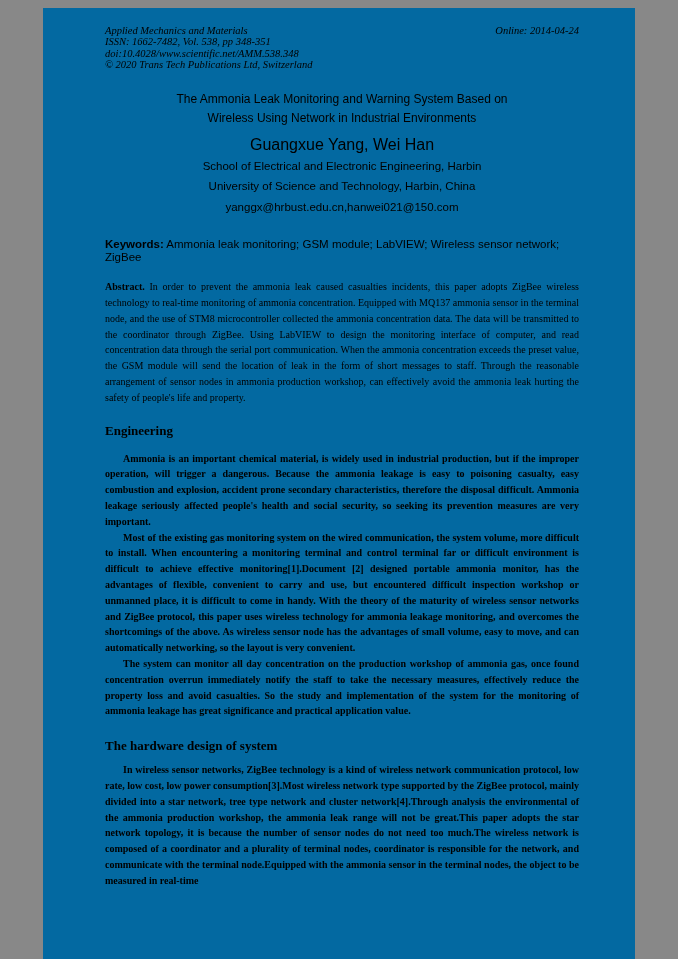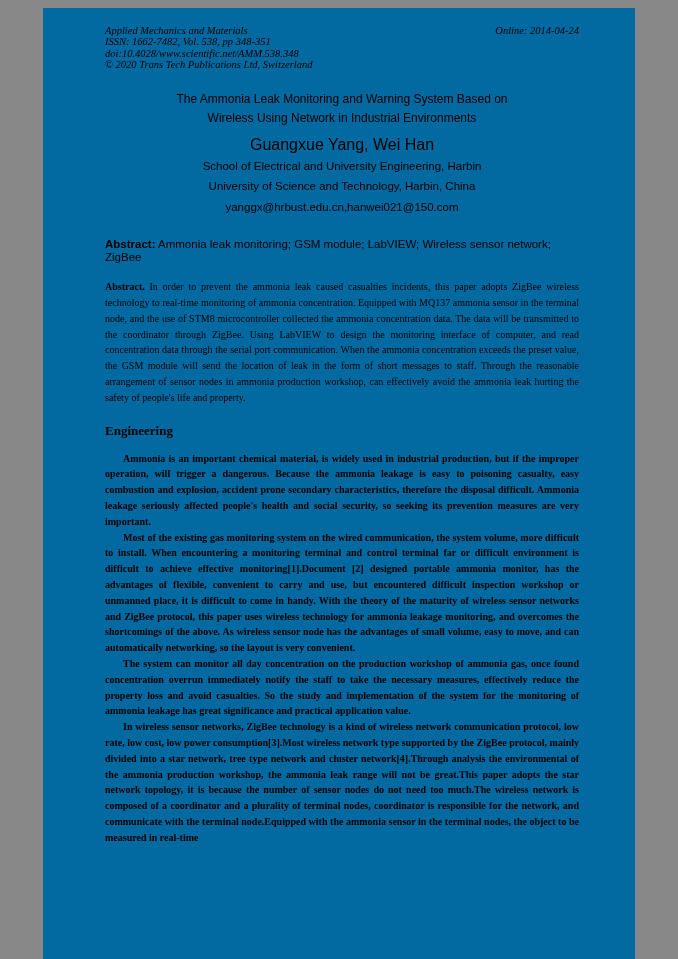--- a/index.html
+++ b/index.html
@@ -92,31 +92,32 @@
     <div class="right">Online: 2014-04-24</div>
   </div>
 
   <div class="title-block">
     <div>The Ammonia Leak Monitoring and Warning System Based on</div>
     <div>Wireless Using Network in Industrial Environments</div>
   </div>
 
   <div class="authors">Guangxue Yang, Wei Han</div>
 
-  <div class="affil">School of Electrical and University Engineering, Harbin</div>
+  <div class="affil">School of Electrical and Electronic Engineering, Harbin</div>
   <div class="affil">University of Science and Technology, Harbin, China</div>
 
   <div class="email">yanggx@hrbust.edu.cn,hanwei021@150.com</div>
 
-  <p class="keywords"><b>Abstract:</b><span> Ammonia leak monitoring; GSM module; LabVIEW; Wireless sensor network; ZigBee</span></p>
+  <p class="keywords"><b>Keywords:</b><span> Ammonia leak monitoring; GSM module; LabVIEW; Wireless sensor network; ZigBee</span></p>
 
   <p class="body-par abstract"><b>Abstract.</b><span> In order to prevent the ammonia leak caused casualties incidents, this paper adopts ZigBee wireless technology to real-time monitoring of ammonia concentration. Equipped with MQ137 ammonia sensor in the terminal node, and the use of STM8 microcontroller collected the ammonia concentration data. The data will be transmitted to the coordinator through ZigBee. Using LabVIEW to design the monitoring interface of computer, and read concentration data through the serial port communication. When the ammonia concentration exceeds the preset value, the GSM module will send the location of leak in the form of short messages to staff. Through the reasonable arrangement of sensor nodes in ammonia production workshop, can effectively avoid the ammonia leak hurting the safety of people's life and property.</span></p>
 
   <h2 class="sec-heading">Engineering</h2>
 
   <p class="body-par indent">Ammonia is an important chemical material, is widely used in industrial production, but if the improper operation, will trigger a dangerous. Because the ammonia leakage is easy to poisoning casualty, easy combustion and explosion, accident prone secondary characteristics, therefore the disposal difficult. Ammonia leakage seriously affected people's health and social security, so seeking its prevention measures are very important.</p>
   <p class="body-par indent">Most of the existing gas monitoring system on the wired communication, the system volume, more difficult to install. When encountering a monitoring terminal and control terminal far or difficult environment is difficult to achieve effective monitoring[1].Document [2] designed portable ammonia monitor, has the advantages of flexible, convenient to carry and use, but encountered difficult inspection workshop or unmanned place, it is difficult to come in handy. With the theory of the maturity of wireless sensor networks and ZigBee protocol, this paper uses wireless technology for ammonia leakage monitoring, and overcomes the shortcomings of the above. As wireless sensor node has the advantages of small volume, easy to move, and can automatically networking, so the layout is very convenient.</p>
   <p class="body-par indent">The system can monitor all day concentration on the production workshop of ammonia gas, once found concentration overrun immediately notify the staff to take the necessary measures, effectively reduce the property loss and avoid casualties. So the study and implementation of the system for the monitoring of ammonia leakage has great significance and practical application value.</p>
 
+  <h2 class="sec-heading hw">The hardware design of system</h2>
 
   <p class="body-par indent">In wireless sensor networks, ZigBee technology is a kind of wireless network communication protocol, low rate, low cost, low power consumption[3].Most wireless network type supported by the ZigBee protocol, mainly divided into a star network, tree type network and cluster network[4].Through analysis the environmental of the ammonia production workshop, the ammonia leak range will not be great.This paper adopts the star network topology, it is because the number of sensor nodes do not need too much.The wireless network is composed of a coordinator and a plurality of terminal nodes, coordinator is responsible for the network, and communicate with the terminal node.Equipped with the ammonia sensor in the terminal nodes, the object to be measured in real-time</p>
 
 </div>
 
 </body></html>

